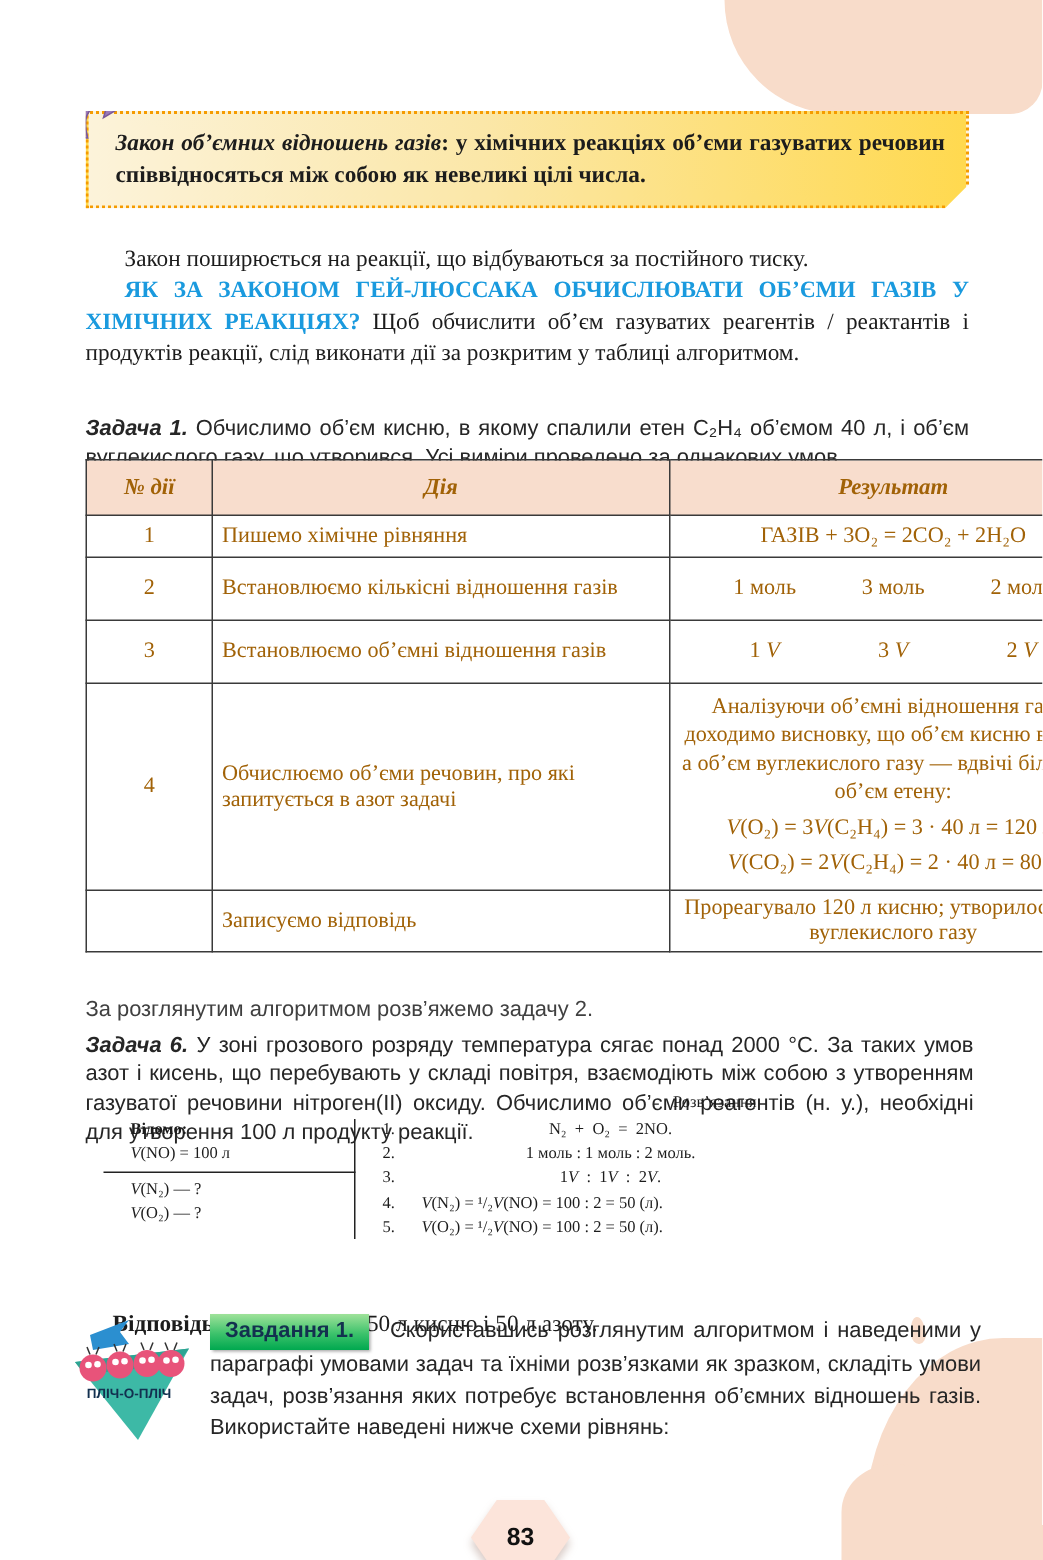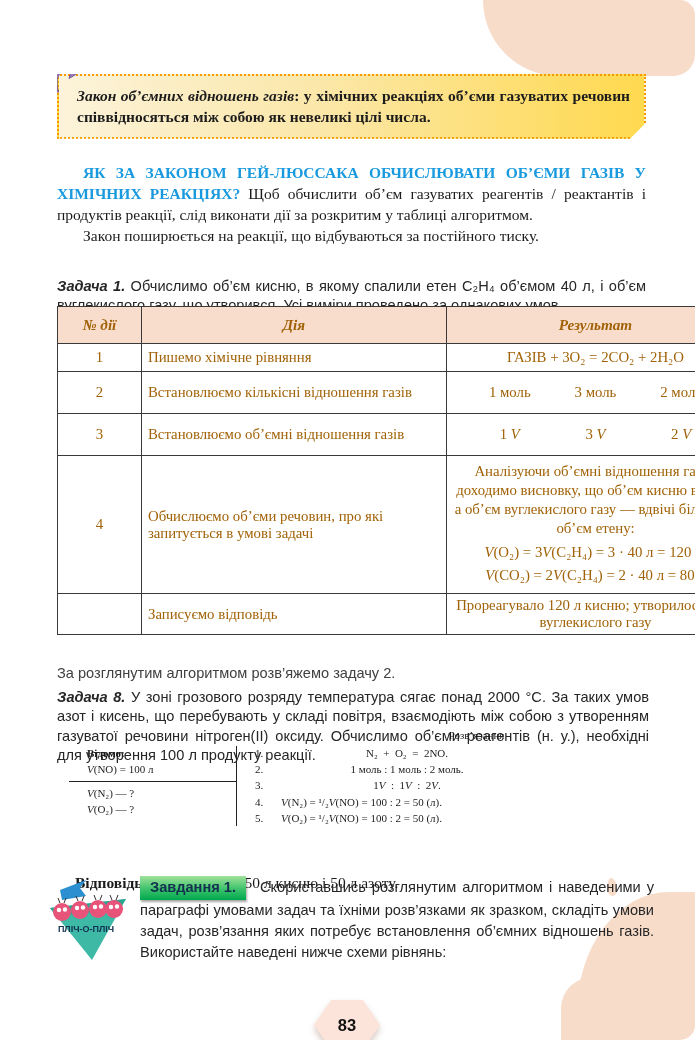--- a/index.html
+++ b/index.html
@@ -1,18 +1,18 @@
 <!DOCTYPE html>
 <html lang="uk"><head>
 <meta charset="utf-8">
 <style>
   html,body{margin:0;padding:0;}
   body{background:#ffffff;}
   .page{position:relative;width:695px;height:1040px;background:#fff;overflow:hidden;
-        font-family:"Liberation Serif",serif;color:#1c1c1c;border-radius:15px;}
+        font-family:"Liberation Serif",serif;color:#1c1c1c;}
   
   .blob-tr{position:absolute;top:0;right:0;width:212px;height:76px;background:#f8dcca;
            border-radius:0 0 34px 120px;}
   .blob-tr::after{content:"";position:absolute;left:66px;bottom:-15px;width:12px;height:20px;
            background:#f8dcca;border-radius:50% 50% 50% 50%/62% 62% 38% 38%;transform:rotate(9deg);}
   .blob-br{position:absolute;bottom:0;right:0;width:118px;height:148px;background:#f8dcca;
            border-radius:95px 0 0 24px/125px 0 0 28px;}
   .blob-br::before{content:"";position:absolute;left:-16px;bottom:0;width:70px;height:64px;
            background:#f8dcca;border-radius:50% 50% 0 0;}
   .blob-br::after{content:"";position:absolute;left:30px;top:-14px;width:10px;height:18px;
@@ -100,22 +100,22 @@
   <div class="law-box">
     <span class="law-arrow">
       <svg width="44" height="38" viewBox="0 0 44 38">
         <path d="M6 33 C1 15, 12 4, 25 7.5 L22.5 1 L39 10.5 L24 19.5 L26 12.5 C15.5 10, 9 17, 13.5 33 Z" fill="#9b7ab8" stroke="#79589a" stroke-width="1"></path>
       </svg>
     </span>
     <span class="first"><span class="lead">Закон об’ємних відношень газів</span><span>: у хімічних реакціях об’єми газуватих речовин співвідносяться між собою як невеликі цілі числа.</span></span>
   </div>
 
   <div class="intro">
+    <p class="ind">Закон поширюється на реакції, що відбуваються за постійного тиску.</p>
     <p class="ind"><span class="blue-head">ЯК ЗА ЗАКОНОМ ГЕЙ-ЛЮССАКА ОБЧИСЛЮВАТИ ОБ’ЄМИ ГАЗІВ У ХІМІЧНИХ РЕАКЦІЯХ?</span><span> Щоб обчислити об’єм газуватих реагентів / реактантів і продуктів реакції, слід виконати дії за розкритим у таблиці алгоритмом.</span></p>
-    <p class="ind">Закон поширюється на реакції, що відбуваються за постійного тиску.</p>
   </div>
 
   <p class="task sans" id="task1"><span class="tlabel">Задача 1.</span><span> Обчислимо об’єм кисню, в якому спалили етен C₂H₄ об’ємом 40 л, і об’єм вуглекислого газу, що утворився. Усі виміри проведено за однакових умов.</span></p>
 
   <table class="algo">
     <tbody>
         <tr>
       <th>№ дії</th>
       <th>Дія</th>
       <th>Результат</th>
@@ -142,38 +142,38 @@
       <td class="res">
         <div class="spread">
           <span class="fml">1 <i>V</i></span>
           <span class="fml">3 <i>V</i></span>
           <span class="fml">2 <i>V</i></span>
         </div>
       </td>
     </tr>
     <tr class="r4">
       <td class="num">4</td>
-      <td class="act">Обчислюємо об’єми речовин, про які запитується в умові задачі</td>
+      <td class="act">Обчислюємо об’єми речовин, про які запитується в азот задачі</td>
       <td class="res">
         <div class="res4-text">Аналізуючи об’ємні відношення газів, доходимо висновку, що об’єм кисню втричі, а об’єм вуглекислого газу — вдвічі більші за об’єм етену:</div>
         <div class="res4-f fml"><i>V</i>(O₂) = 3<i>V</i>(C₂H₄) = 3 · 40 л = 120 л;</div>
         <div class="res4-f fml"><i>V</i>(CO₂) = 2<i>V</i>(C₂H₄) = 2 · 40 л = 80 л</div>
       </td>
     </tr>
     <tr class="r5">
       <td class="num"></td>
       <td class="act">Записуємо відповідь</td>
       <td class="res">Прореагувало 120 л кисню; утворилось 80 л вуглекислого газу</td>
     </tr>
   </tbody>
     </table>
 
   <p class="between sans">За розглянутим алгоритмом розв’яжемо задачу 2.</p>
 
-  <p class="task sans" id="task2"><span class="tlabel">Задача 8.</span><span> У зоні грозового розряду температура сягає понад 2000 °С. За таких умов азот і кисень, що перебувають у складі повітря, взаємодіють між собою з утворенням газуватої речовини нітроген(ІІ) оксиду. Обчислимо об’єми реагентів (н. у.), необхідні для утворення 100 л продукту реакції.</span></p>
+  <p class="task sans" id="task2"><span class="tlabel">Задача 6.</span><span> У зоні грозового розряду температура сягає понад 2000 °С. За таких умов азот і кисень, що перебувають у складі повітря, взаємодіють між собою з утворенням газуватої речовини нітроген(ІІ) оксиду. Обчислимо об’єми реагентів (н. у.), необхідні для утворення 100 л продукту реакції.</span></p>
 
   <div class="knownsol">
     <div class="known">
       <div class="ktitle">Відомо:</div>
       <div class="fml"><i>V</i>(NO) = 100 л</div>
       <hr>
       <div class="fml"><i>V</i>(N₂) — ?</div>
       <div class="fml"><i>V</i>(O₂) — ?</div>
     </div>
     <div class="solution">

